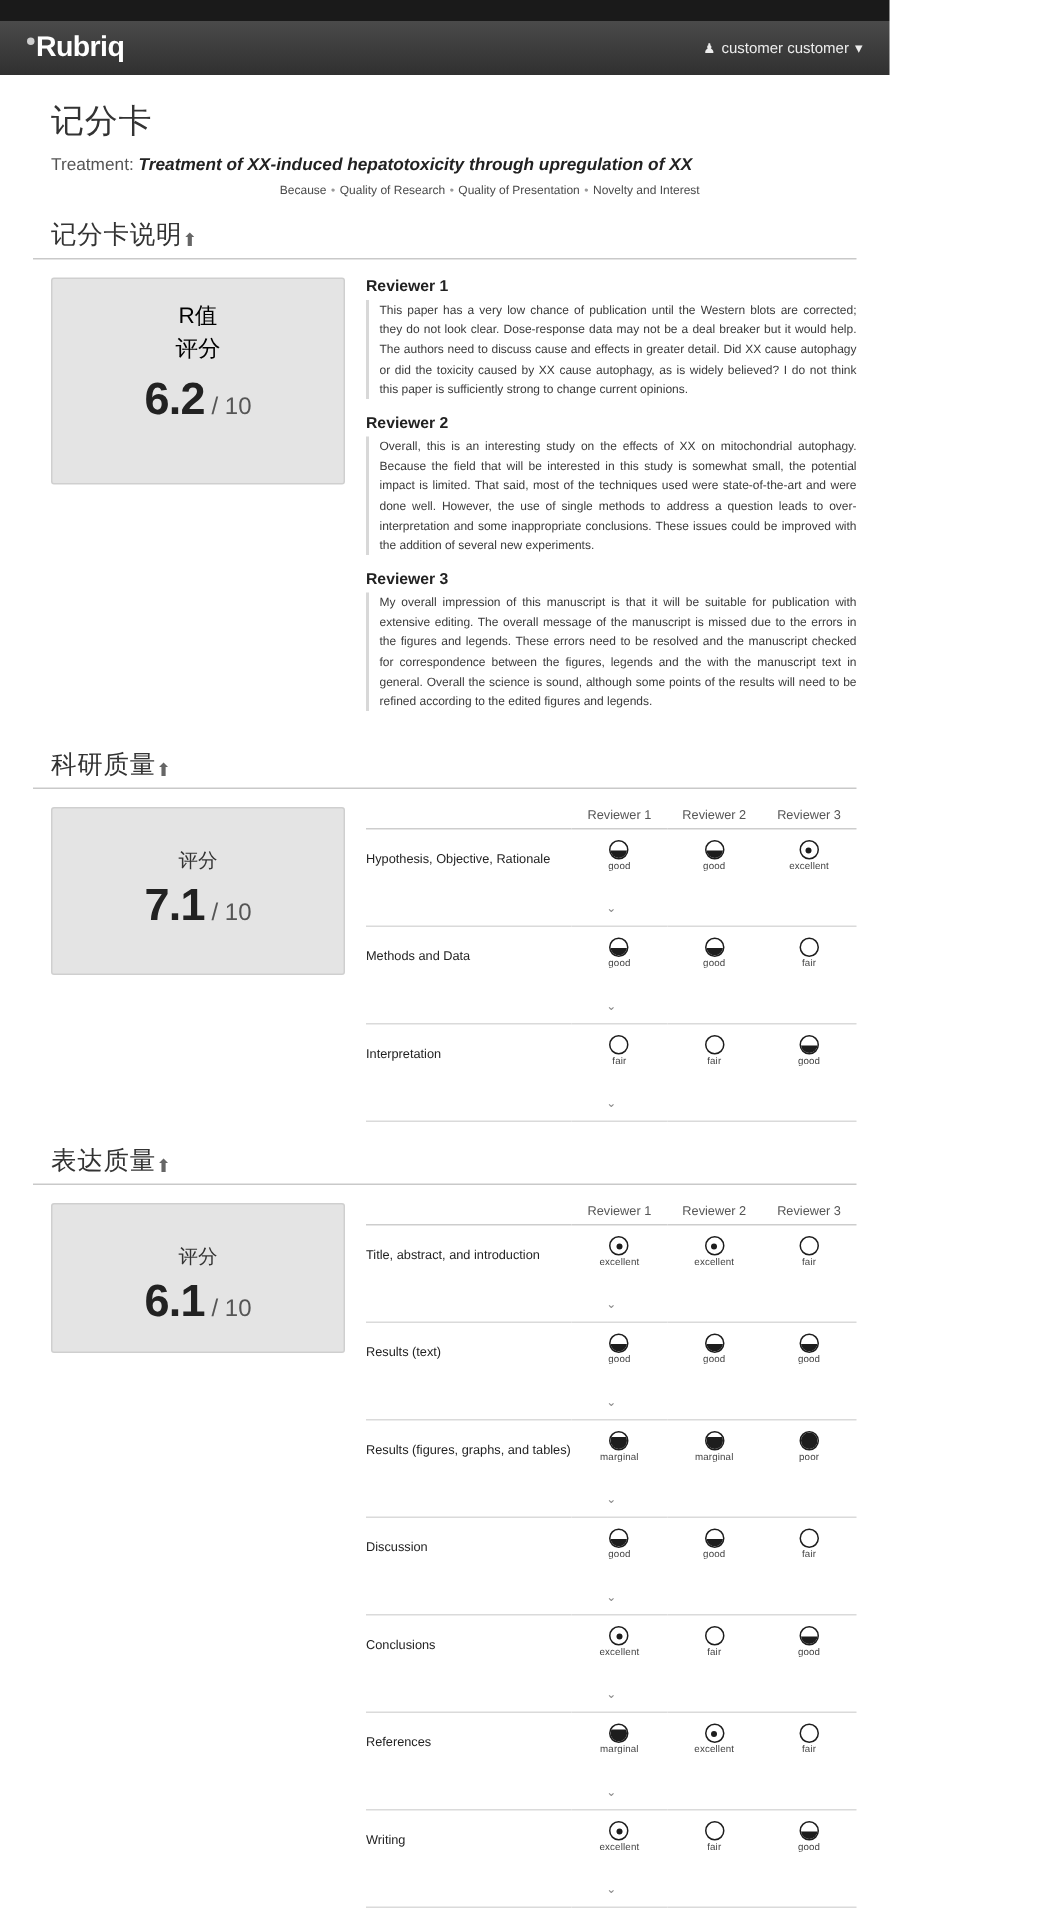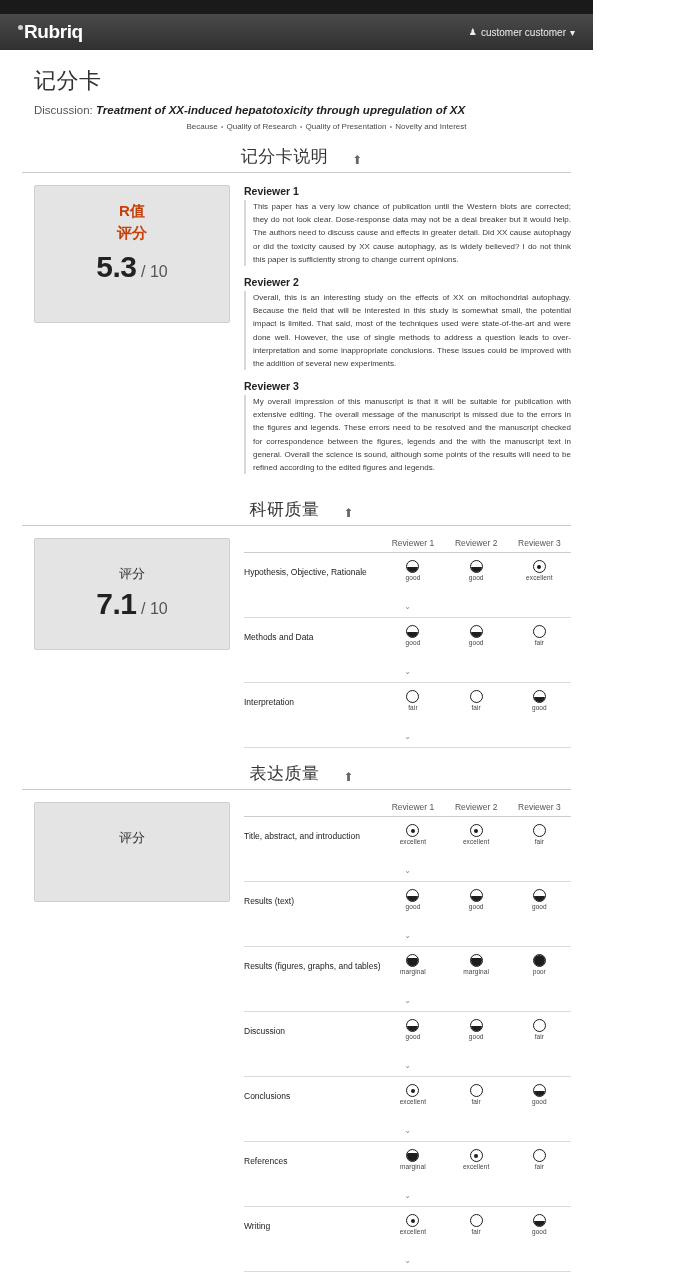--- a/index.html
+++ b/index.html
@@ -89,24 +89,23 @@
   }
   .jump-nav span { color: #4a4a4a; }
   .jump-nav .sep { color: #9a9a9a; margin: 0 3px; }
 
   .section {
     margin-top: 14px;
   }
   .section-head {
     display: flex;
     align-items: flex-end;
-    justify-content: center;
+    justify-content: flex-start;
     border-bottom: 1px solid #c9c9c9;
     padding: 0 2px 4px 12px;
-    gap: 24px;
   }
   h2.section-title {
     font-size: 17px;
     font-weight: normal;
     margin: 0;
     color: #333;
     letter-spacing: 0.5px;
   }
   .arrow-up {
     font-size: 12px;
@@ -125,23 +124,22 @@
     background: #e4e4e4;
     border: 1px solid #cfcfcf;
     border-radius: 2px;
     text-align: center;
     padding: 14px 0 16px 0;
     align-self: flex-start;
   }
   .score-box.tall-1 { min-height: 138px; }
   .score-label-r {
     font-size: 15px;
-    color: #c2410c;
+    color: #000000;
     line-height: 1.45;
-    font-weight: bold;
   }
   .score-label {
     font-size: 13px;
     color: #333;
     margin-bottom: 2px;
   }
   .score-val {
     font-size: 30px;
     font-weight: bold;
     color: #222;
@@ -265,40 +263,40 @@
       <span>customer customer</span>
       <span>▾</span>
     </div>
   </div>
 
   <div class="content">
 
     <h1 class="card-title">记分卡</h1>
 
     <p class="manuscript">
-      <span>Discussion:</span>
+      <span>Treatment:</span>
       <b>Treatment of XX-induced hepatotoxicity through upregulation of XX</b>
     </p>
 
 
     <div class="jump-nav">
       <span>Because</span><span class="sep">•</span><span>Quality of Research</span><span class="sep">•</span><span>Quality of Presentation</span><span class="sep">•</span><span>Novelty and Interest</span>
     </div>
 
     <div class="section">
       <div class="section-head">
         <h2 class="section-title">记分卡说明</h2>
         <div class="arrow-up">⬆</div>
       </div>
       <div class="section-body">
         <div class="score-box tall-1">
           <div class="score-label-r">R值</div>
           <div class="score-label-r">评分</div>
           <div style="margin-top:6px;">
-            <span class="score-val">5.3</span>
+            <span class="score-val">6.2</span>
             <span class="score-den">/ 10</span>
           </div>
         </div>
         <div class="right-col">
           <div class="rev-block">
             <div class="rev-name">Reviewer 1</div>
             <div class="rev-text">This paper has a very low chance of publication until the Western blots are corrected; they do not look clear. Dose-response data may not be a deal breaker but it would help. The authors need to discuss cause and effects in greater detail. Did XX cause autophagy or did the toxicity caused by XX cause autophagy, as is widely believed? I do not think this paper is sufficiently strong to change current opinions.</div>
           </div>
           <div class="rev-block">
             <div class="rev-name">Reviewer 2</div>
@@ -388,20 +386,24 @@
     </div>
 
     <div class="section">
       <div class="section-head">
         <h2 class="section-title">表达质量</h2>
         <div class="arrow-up">⬆</div>
       </div>
       <div class="section-body">
         <div class="score-box" style="min-height:100px;padding-top:26px;">
           <div class="score-label">评分</div>
+          <div style="margin-top:4px;">
+            <span class="score-val">6.1</span>
+            <span class="score-den">/ 10</span>
+          </div>
         </div>
         <div class="right-col">
           <table class="rubric">
             <thead>
                 <tr>
               <th class="crit-h"></th>
               <th>Reviewer 1</th>
               <th>Reviewer 2</th>
               <th>Reviewer 3</th>
             </tr>

